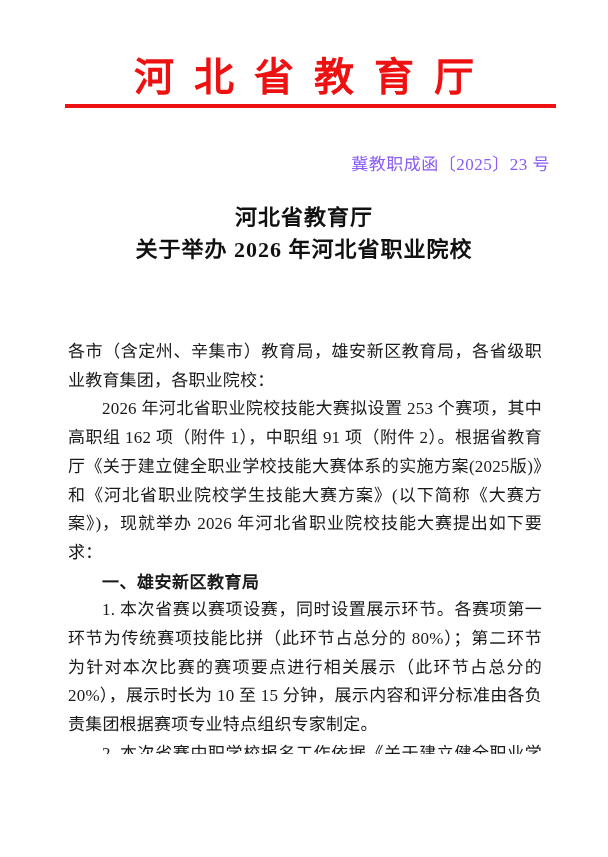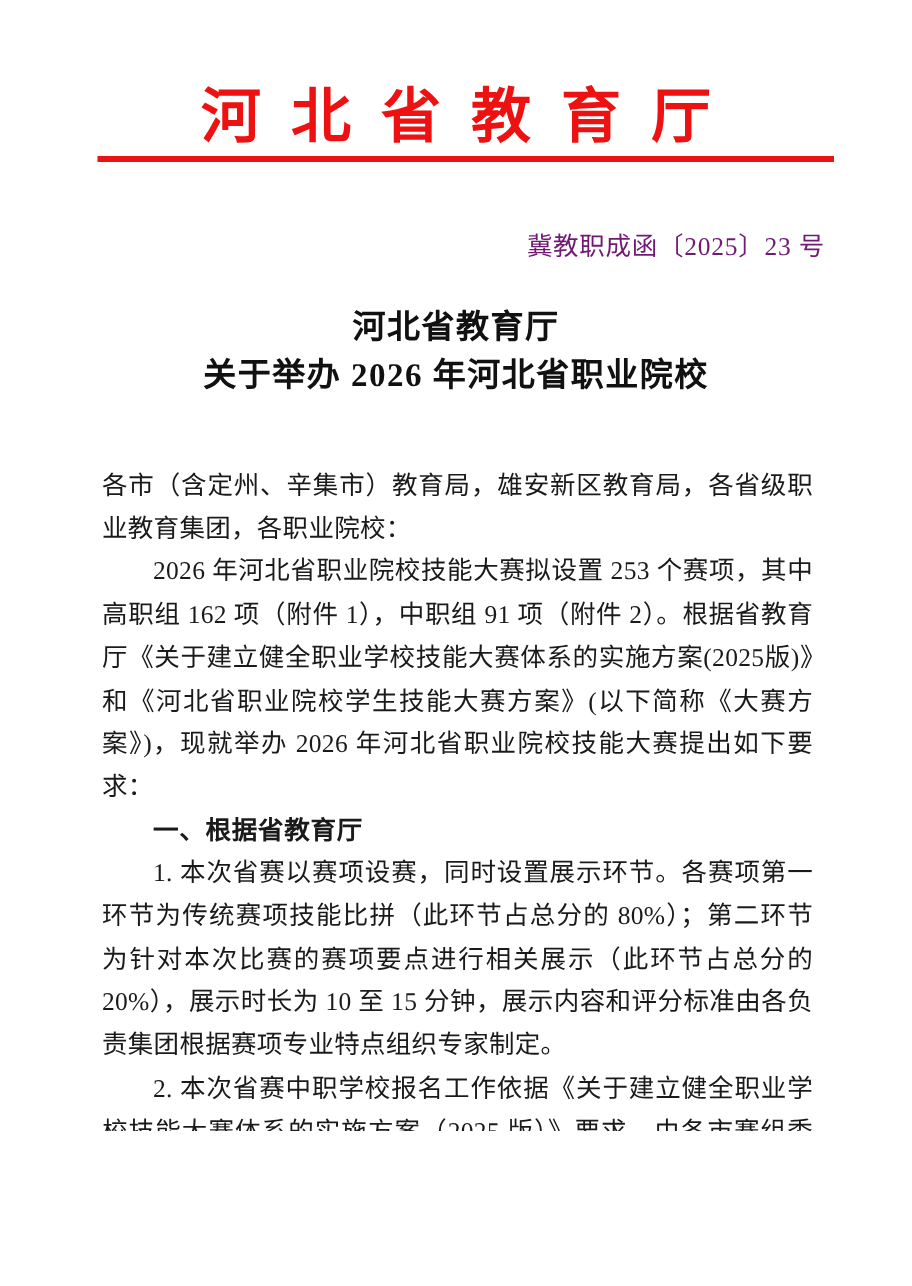--- a/index.html
+++ b/index.html
@@ -55,21 +55,21 @@
   }
 
   
   .doc-number {
     position: absolute;
     right: 58px;
     top: 152px;
     font-family: "Liberation Serif", "DejaVu Serif", serif;
     font-size: 17px;
     line-height: 26px;
-    color: #701a75;
+    color: #8b5cf6;
     letter-spacing: 0.5px;
     white-space: nowrap;
   }
 
   
   .doc-title {
     position: absolute;
     left: 0;
     top: 202px;
     width: 608px;
@@ -83,21 +83,21 @@
     line-height: 32px;
     color: #111111;
     letter-spacing: 1px;
     white-space: nowrap;
   }
 
   
   .body-text {
     position: absolute;
     left: 68px;
-    top: 310px;
+    top: 338px;
     width: 474px;
   }
 
   .para {
     font-family: "Liberation Serif", "DejaVu Serif", serif;
     font-size: 17px;
     line-height: 28.7px;
     color: #1a1a1a;
     margin: 0;
     text-align: justify;
@@ -143,21 +143,21 @@
     <div class="doc-title-line">河北省教育厅</div>
     <div class="doc-title-line">关于举办 2026 年河北省职业院校</div>
   </div>
 
   <div class="body-text">
 
     <p class="para">各市（含定州、辛集市）教育局，雄安新区教育局，各省级职业教育集团，各职业院校：</p>
 
     <p class="para indent">2026 年河北省职业院校技能大赛拟设置 253 个赛项，其中高职组 162 项（附件 1），中职组 91 项（附件 2）。根据省教育厅《关于建立健全职业学校技能大赛体系的实施方案(2025版)》和《河北省职业院校学生技能大赛方案》(以下简称《大赛方案》)，现就举办 2026 年河北省职业院校技能大赛提出如下要求：</p>
 
-    <p class="para heading">一、根据省教育厅</p>
+    <p class="para heading">一、雄安新区教育局</p>
 
     <p class="para indent">1. 本次省赛以赛项设赛，同时设置展示环节。各赛项第一环节为传统赛项技能比拼（此环节占总分的 80%）；第二环节为针对本次比赛的赛项要点进行相关展示（此环节占总分的 20%），展示时长为 10 至 15 分钟，展示内容和评分标准由各负责集团根据赛项专业特点组织专家制定。</p>
 
     <p class="para indent">2. 本次省赛中职学校报名工作依据《关于建立健全职业学校技能大赛体系的实施方案（2025 版）》要求，由各市赛组委会按照分配名额，负责属地中职学校（含省属）省赛推荐工作。如</p>
 
   </div>
 
   <div class="footer-rule"></div>
 
 </div>

